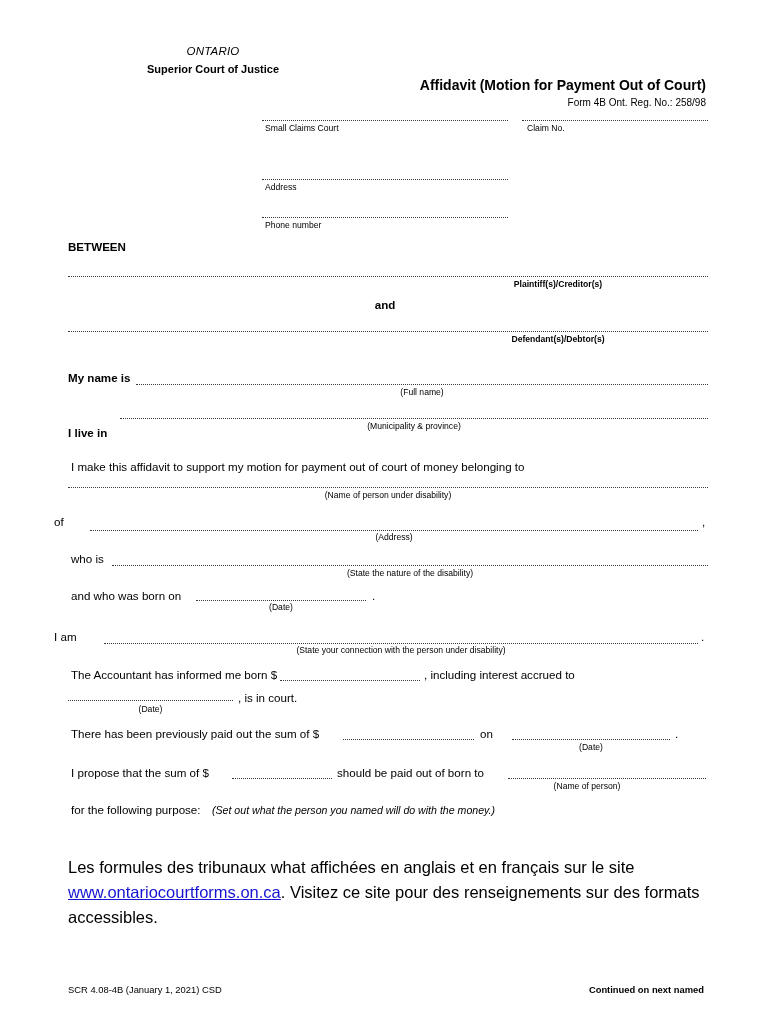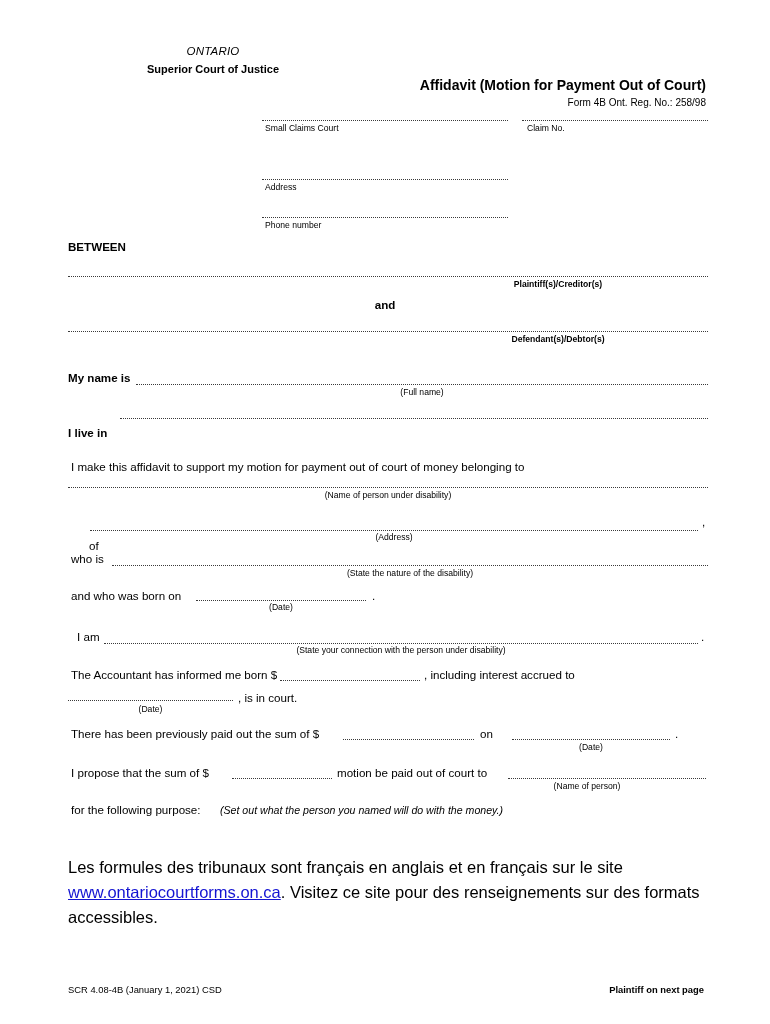--- a/index.html
+++ b/index.html
@@ -164,41 +164,42 @@
 
   <div class="rule" style="left:68px; top:331px; width:640px;"></div>
   <div class="cap cap-r" style="left:408px; top:334px; width:300px;">Defendant(s)/Debtor(s)</div>
 
   <div class="lbl lbl-b" style="left:68px; top:371px;">My name is</div>
   <div class="rule" style="left:136px; top:384px; width:572px;"></div>
   <div class="cap cap-c" style="left:136px; top:387px; width:572px;">(Full name)</div>
 
   <div class="lbl lbl-b" style="left:68px; top:404px;margin-top:22px;">I live in</div>
   <div class="rule" style="left:120px; top:418px; width:588px;"></div>
+  <div class="cap cap-c" style="left:120px; top:421px; width:588px;">(Municipality &amp; province)</div>
 
   <div class="row-text" style="left:71px; top:459px;">I make this affidavit to support my motion for payment out of court of money belonging to</div>
 
   <div class="rule" style="left:68px; top:487px; width:640px;"></div>
   <div class="cap cap-c" style="left:68px; top:490px; width:640px;">(Name of person under disability)</div>
 
-  <div class="row-text" style="left:89px; top:514px;margin-top:24px;">of</div>
+  <div class="row-text" style="left:54px; top:514px;">of</div>
   <div class="rule" style="left:90px; top:530px; width:608px;"></div>
   <div class="row-text" style="left:702px; top:514px;">,</div>
   <div class="cap cap-c" style="left:90px; top:532px; width:608px;">(Address)</div>
 
   <div class="row-text" style="left:71px; top:551px;">who is</div>
   <div class="rule" style="left:112px; top:565px; width:596px;"></div>
   <div class="cap cap-c" style="left:112px; top:568px; width:596px;">(State the nature of the disability)</div>
 
   <div class="row-text" style="left:71px; top:588px;">and who was born on</div>
   <div class="rule" style="left:196px; top:600px; width:170px;"></div>
   <div class="row-text" style="left:372px; top:588px;">.</div>
   <div class="cap cap-c" style="left:196px; top:602px; width:170px;">(Date)</div>
 
-  <div class="row-text" style="left:77px; top:629px;">I am</div>
+  <div class="row-text" style="left:54px; top:629px;">I am</div>
   <div class="rule" style="left:104px; top:643px; width:594px;"></div>
   <div class="row-text" style="left:701px; top:629px;">.</div>
   <div class="cap cap-c" style="left:104px; top:645px; width:594px;">(State your connection with the person under disability)</div>
 
   <div class="row-text" style="left:71px; top:667px;">The Accountant has informed me born $</div>
   <div class="rule" style="left:280px; top:680px; width:140px;"></div>
   <div class="row-text" style="left:424px; top:667px;">, including interest accrued to</div>
 
   <div class="rule" style="left:68px; top:700px; width:165px;"></div>
   <div class="row-text" style="left:238px; top:690px;">, is in court.</div>
@@ -206,27 +207,27 @@
 
   <div class="row-text" style="left:71px; top:726px;">There has been previously paid out the sum of $</div>
   <div class="rule" style="left:343px; top:739px; width:131px;"></div>
   <div class="row-text" style="left:480px; top:726px;">on</div>
   <div class="rule" style="left:512px; top:739px; width:158px;"></div>
   <div class="row-text" style="left:675px; top:726px;">.</div>
   <div class="cap cap-c" style="left:512px; top:742px; width:158px;">(Date)</div>
 
   <div class="row-text" style="left:71px; top:765px;">I propose that the sum of $</div>
   <div class="rule" style="left:232px; top:778px; width:100px;"></div>
-  <div class="row-text" style="left:337px; top:765px;">motion be paid out of court to</div>
+  <div class="row-text" style="left:337px; top:765px;">should be paid out of born to</div>
   <div class="rule" style="left:508px; top:778px; width:198px;"></div>
   <div class="cap cap-c" style="left:488px; top:781px; width:198px;">(Name of person)</div>
 
   <div class="row-text" style="left:71px; top:802px;">for the following purpose:</div>
-  <div class="row-text lbl-i" style="left:220px; top:803px; font-size:10.6px;">(Set out what the person you named will do with the money.)</div>
+  <div class="row-text lbl-i" style="left:212px; top:803px; font-size:10.6px;">(Set out what the person you named will do with the money.)</div>
 
   <div class="notice">
-    <span>Les formules des tribunaux sont français en anglais et en français sur le site </span><a href="#">www.ontariocourtforms.on.ca</a><span>. Visitez ce site pour des renseignements sur des formats accessibles.</span>
+    <span>Les formules des tribunaux what affichées en anglais et en français sur le site </span><a href="#">www.ontariocourtforms.on.ca</a><span>. Visitez ce site pour des renseignements sur des formats accessibles.</span>
   </div>
 
   <div class="footer-left">SCR 4.08-4B (January 1, 2021) CSD</div>
-  <div class="footer-right">Plaintiff on next page</div>
+  <div class="footer-right">Continued on next named</div>
 
 </div>
 
 </body></html>

